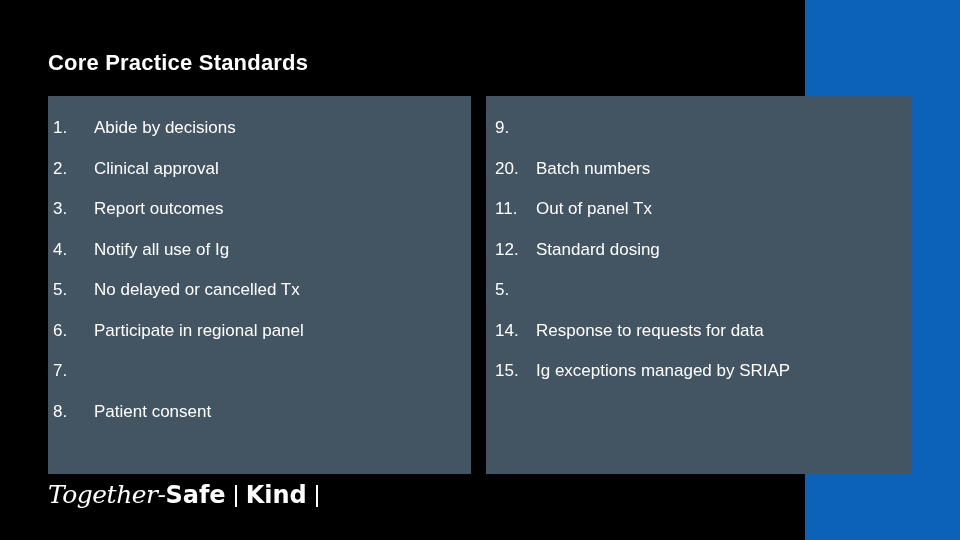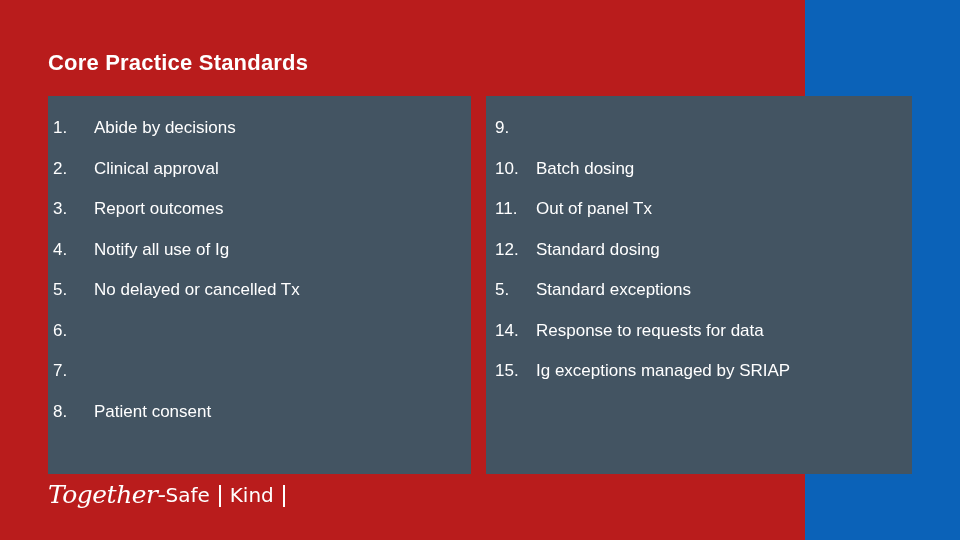--- a/index.html
+++ b/index.html
@@ -11,21 +11,21 @@
     width: 960px;
     height: 540px;
     overflow: hidden;
     font-family: "Liberation Sans", sans-serif;
     background: #0b62b8;
   }
   .slide {
     position: relative;
     width: 805px;
     height: 540px;
-    background: #b91c1c;
+    background: #000000;
     box-sizing: border-box;
   }
   .slide-title {
     position: absolute;
     left: 48px;
     top: 48px;
     font-size: 22px;
     font-weight: bold;
     color: #ffffff;
     letter-spacing: 0.2px;
@@ -102,22 +102,22 @@
     font-style: italic;
     font-size: 25px;
     font-weight: normal;
     letter-spacing: -0.5px;
     color: #ffffff;
     position: relative;
     top: -1px;
   }
   .logo-word {
     font-family: "DejaVu Sans", sans-serif;
-    font-size: 20px;
-    font-weight: normal;
+    font-size: 24px;
+    font-weight: bold;
     color: #ffffff;
     letter-spacing: 0px;
   }
   .logo-sep {
     display: inline-block;
     width: 2px;
     height: 22px;
     background: #ffffff;
     margin: 0 9px;
     position: relative;
@@ -150,51 +150,51 @@
         <li class="std-item">
           <span class="std-num">4.</span>
           <span class="std-text">Notify all use of Ig</span>
         </li>
         <li class="std-item">
           <span class="std-num">5.</span>
           <span class="std-text">No delayed or cancelled Tx</span>
         </li>
         <li class="std-item">
           <span class="std-num">6.</span>
+          <span class="std-text">Participate in regional panel</span>
         </li>
         <li class="std-item">
           <span class="std-num">7.</span>
         </li>
         <li class="std-item">
           <span class="std-num">8.</span>
           <span class="std-text">Patient consent</span>
         </li>
       </ul>
     </div>
 
     <div class="panel panel-right">
       <ul class="std-list">
         <li class="std-item">
           <span class="std-num">9.</span>
         </li>
         <li class="std-item">
-          <span class="std-num">10.</span>
-          <span class="std-text">Batch dosing</span>
+          <span class="std-num">20.</span>
+          <span class="std-text">Batch numbers</span>
         </li>
         <li class="std-item">
           <span class="std-num">11.</span>
           <span class="std-text">Out of panel Tx</span>
         </li>
         <li class="std-item">
           <span class="std-num">12.</span>
           <span class="std-text">Standard dosing</span>
         </li>
         <li class="std-item">
           <span class="std-num">5.</span>
-          <span class="std-text">Standard exceptions</span>
         </li>
         <li class="std-item">
           <span class="std-num">14.</span>
           <span class="std-text">Response to requests for data</span>
         </li>
         <li class="std-item">
           <span class="std-num">15.</span>
           <span class="std-text">Ig exceptions managed by SRIAP</span>
         </li>
       </ul>

